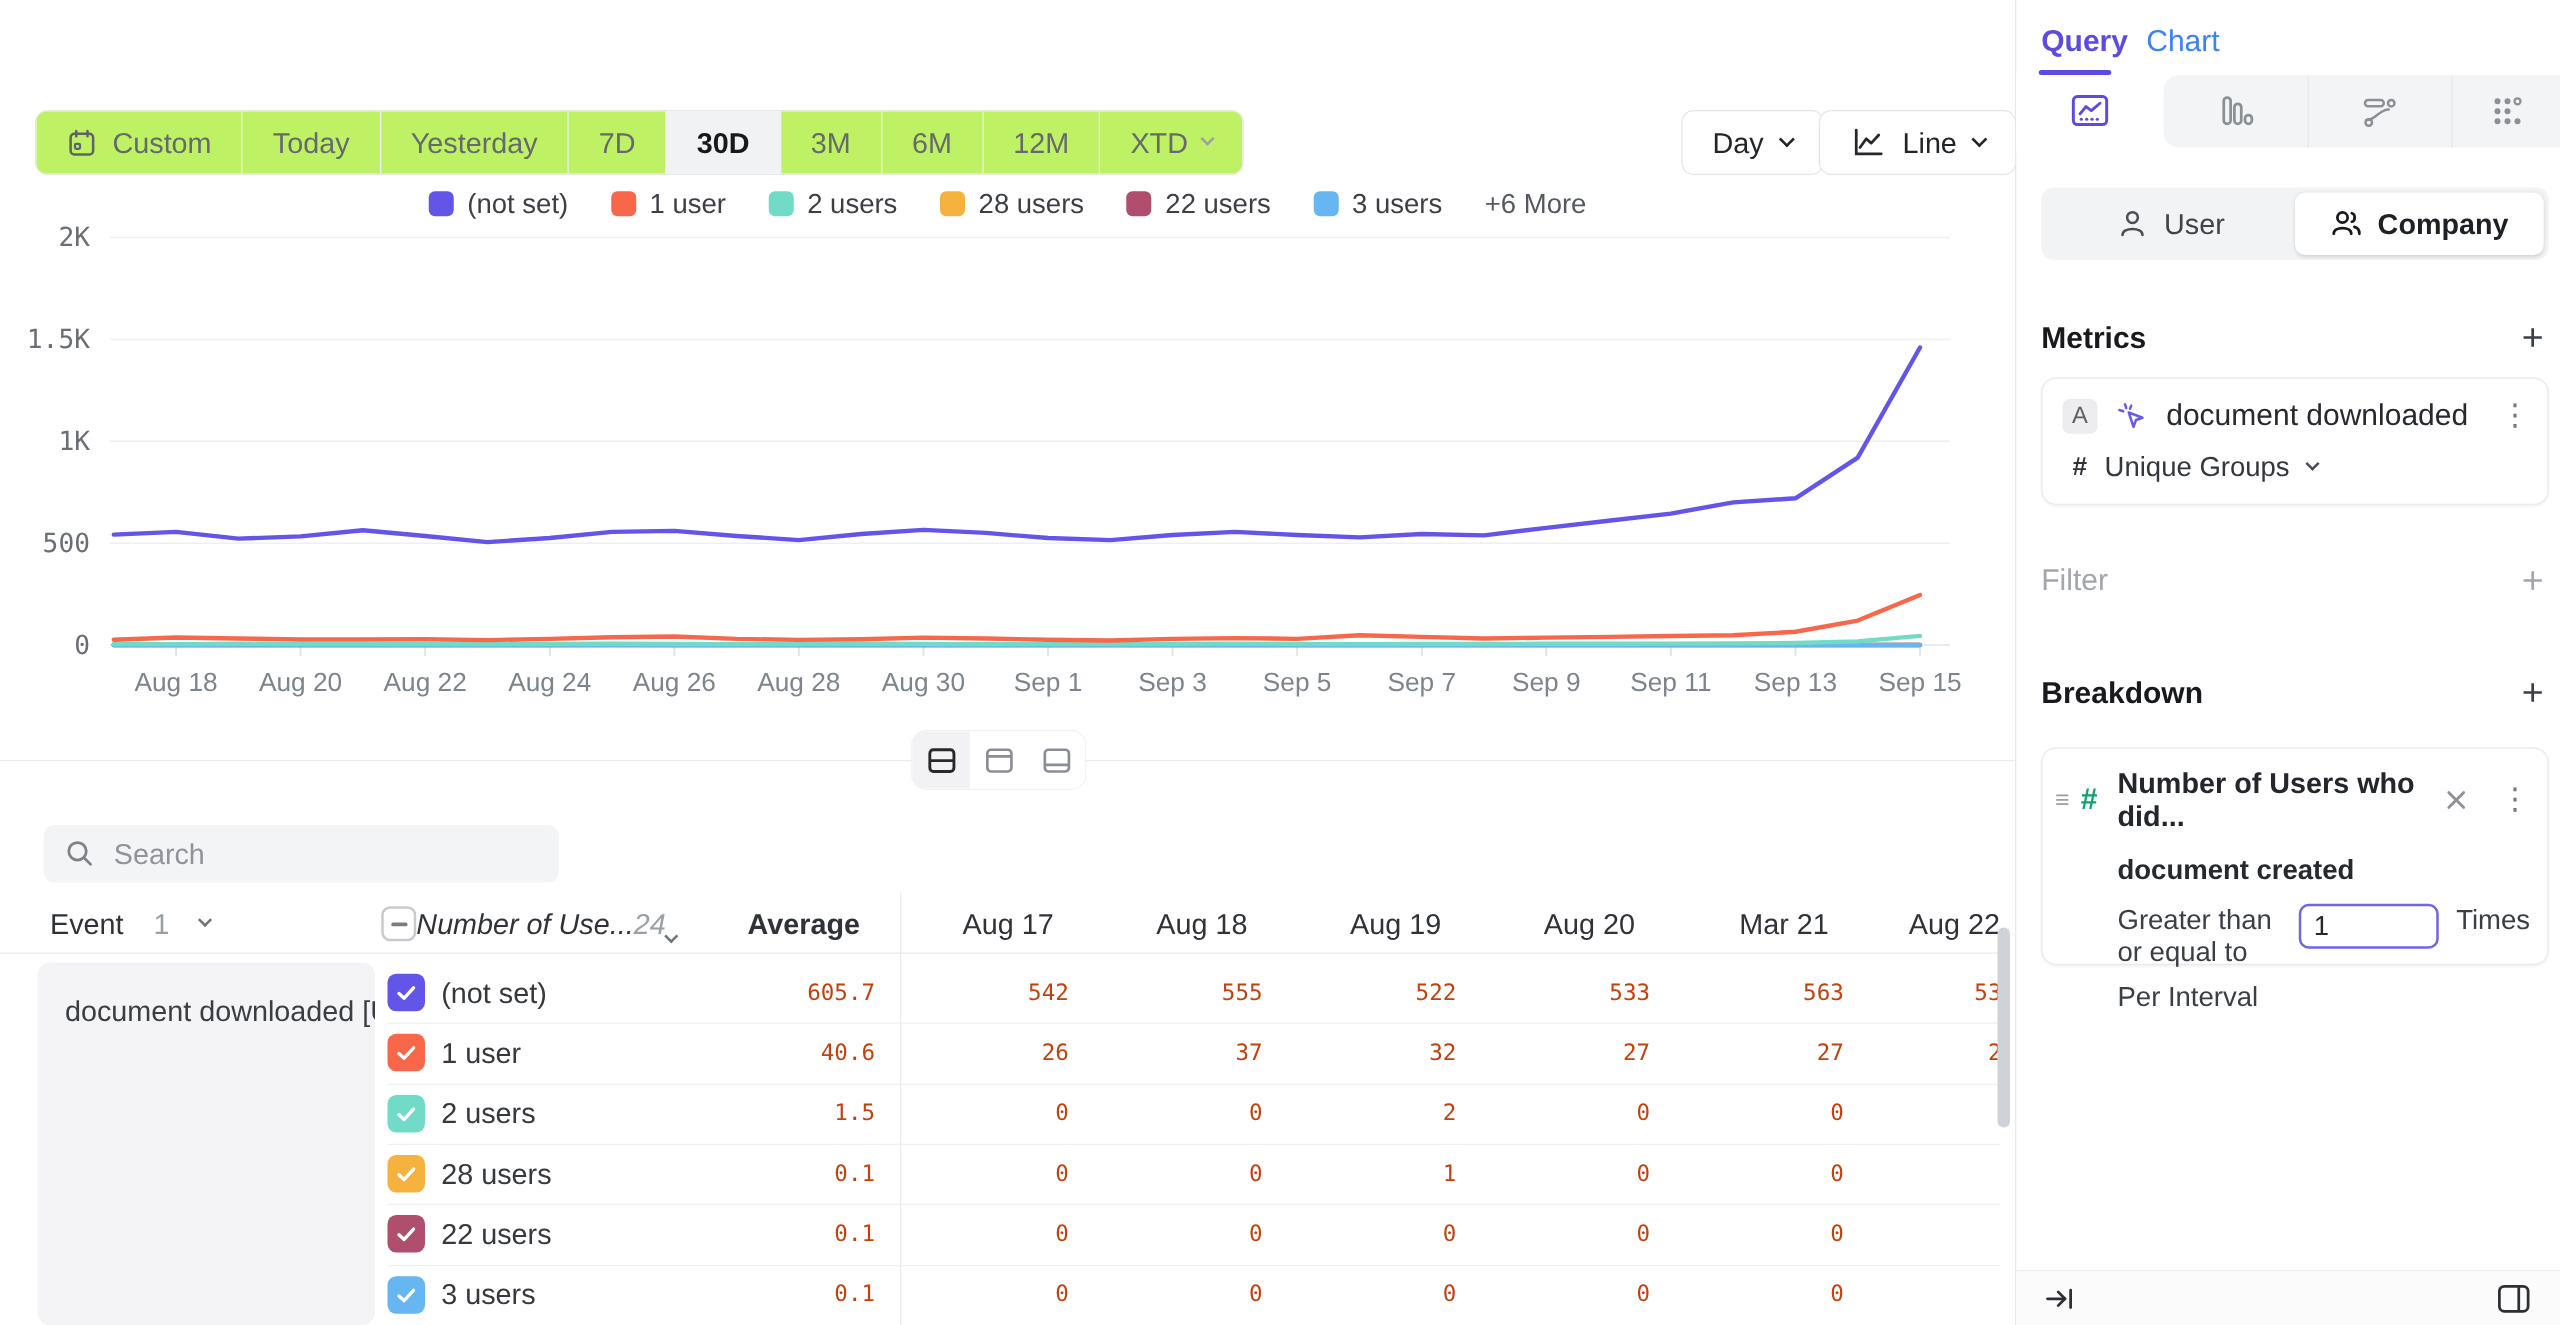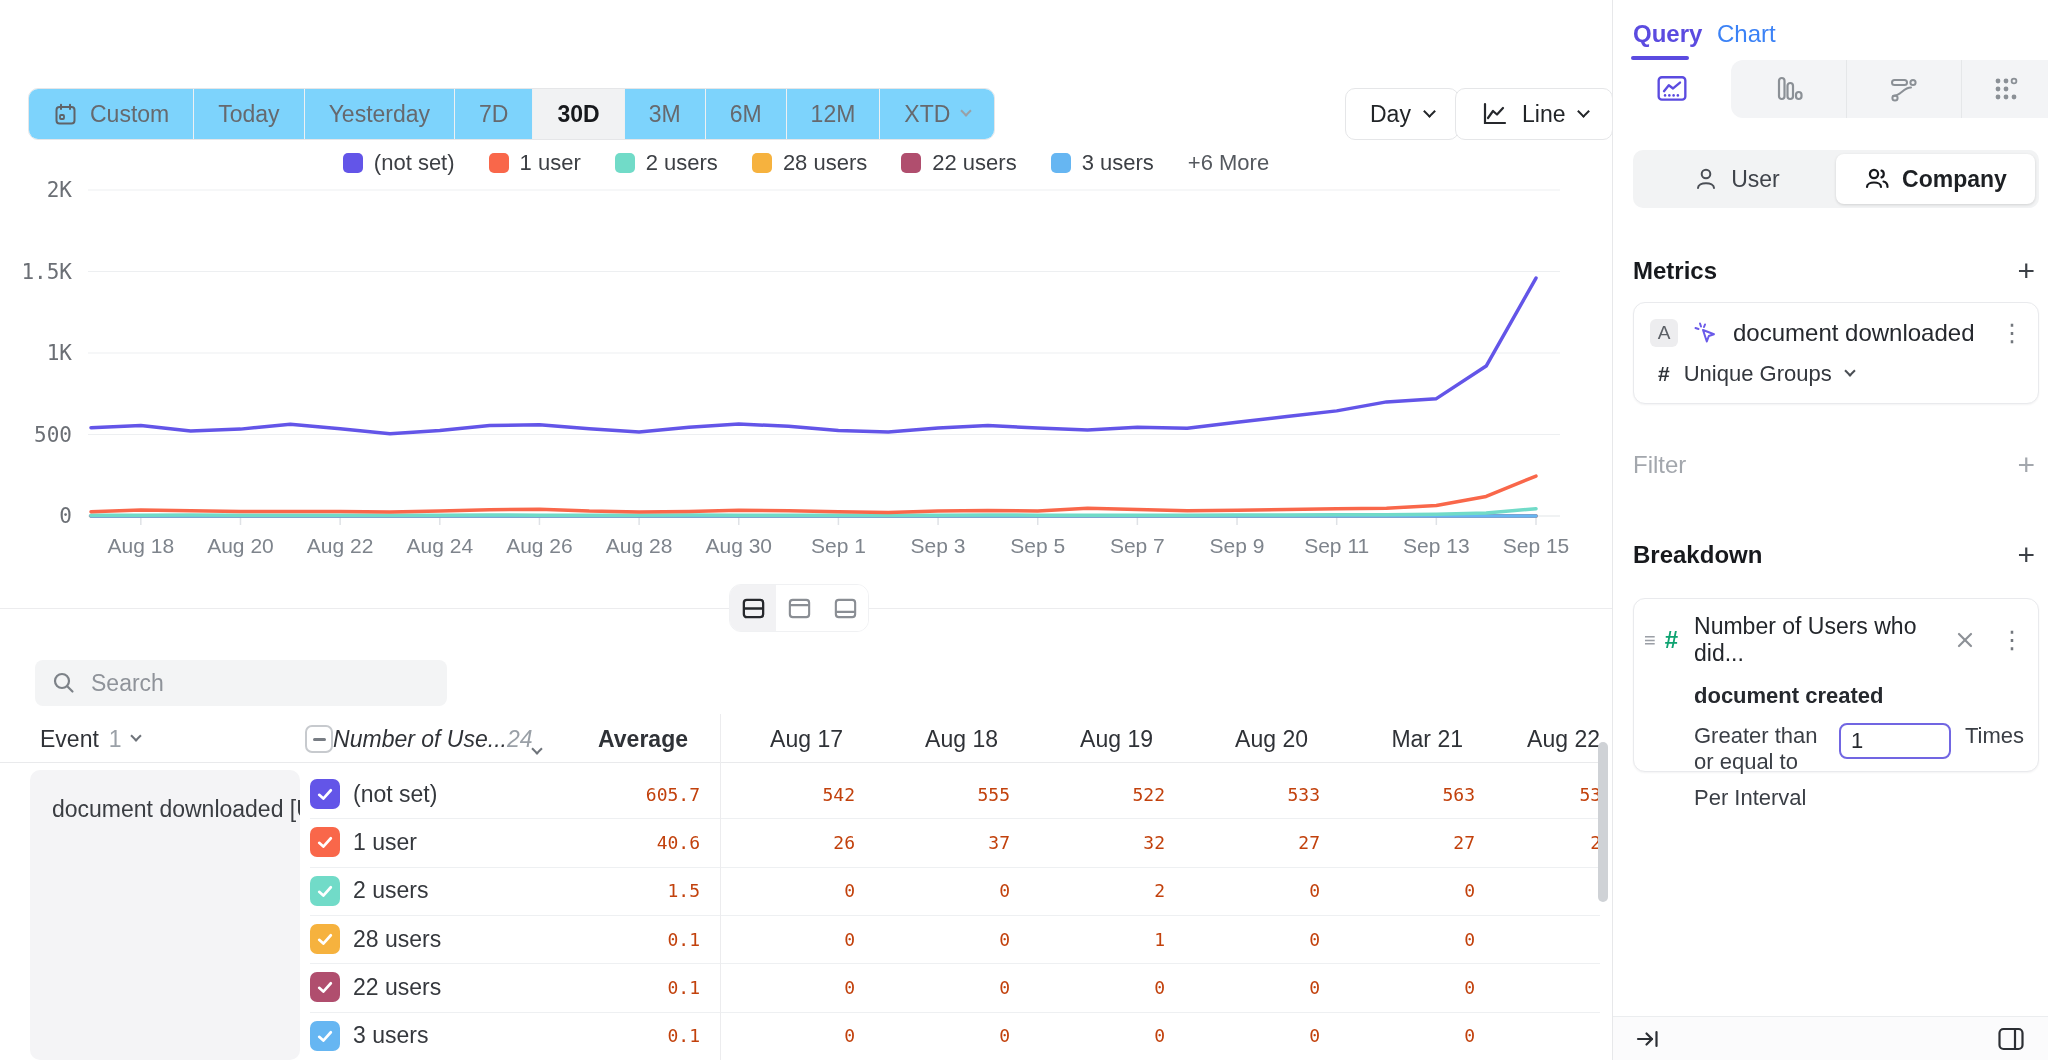--- a/index.html
+++ b/index.html
@@ -6,21 +6,21 @@
   html,body { width:2048px; height:1060px; overflow:hidden; background:#fff;
     font-family:"Liberation Sans", sans-serif; color:#26282b; }
   .app { position:relative; width:2048px; height:1060px; }
   .main { position:absolute; left:0; top:0; width:1612px; height:1060px; }
   .sidebar { position:absolute; left:1612px; top:0; width:436px; height:1060px; border-left:1px solid #e7e8ea; background:#fff; }
 
   
   .range-group { position:absolute; left:28px; top:88px; height:52px; display:flex; align-items:stretch;
     background:#fff; border:1px solid #e5e6e8; border-radius:10px; overflow:hidden; }
   .range-item { display:flex; align-items:center; gap:12px; padding:0 24px; font-size:23px; color:#66696e;
-    border-right:1px solid #eef0f2; background:#7dd3fc; cursor:pointer; white-space:nowrap; }
+    border-right:1px solid #eef0f2; background:#bef264; cursor:pointer; white-space:nowrap; }
   .range-item:last-child { border-right:none; }
   .range-item.active { background:#f1f2f3; color:#17191c; font-weight:700; }
   .pill-btn { position:absolute; top:88px; height:52px; display:flex; align-items:center; gap:14px;
     padding:0 24px; background:#fff; border:1px solid #e5e6e8; border-radius:10px;
     font-size:23px; color:#222528; font-weight:500; cursor:pointer; }
   .compare-btn { left:800px; } .day-btn { left:1345px; } .line-btn { left:1455px; }
   .caret { display:inline-block; width:9px; height:9px; border-right:2.2px solid currentColor;
     border-bottom:2.2px solid currentColor; transform:rotate(45deg); margin-top:-6px; }
   .caret.sm { width:8px; height:8px; }
 
@@ -43,21 +43,21 @@
   
   .search-box { position:absolute; left:35px; top:660px; width:412px; height:46px; background:#f3f4f5;
     border-radius:8px; display:flex; align-items:center; gap:14px; padding:0 16px; }
   .search-box input { flex:1; background:none; border:none; outline:none; font-size:23px; color:#2f3237;
     font-family:"Liberation Sans", sans-serif; }
   .search-box input::placeholder { color:#8f939a; }
 
   
   .thead { position:absolute; left:30px; top:716px; width:1570px; height:46px; display:flex;
     align-items:center; font-size:23px; color:#2f3237; overflow:hidden; }
-  .c1 { width:280px; display:flex; align-items:center; gap:10px; padding-left:10px; }
+  .c1 { width:280px; display:flex; align-items:center; gap:24px; padding-left:10px; }
   .c2 { width:260px; display:flex; align-items:flex-end; gap:0;font-style:italic; }
   .c3 { width:130px; text-align:right;font-weight:bold; }
   .cnt { color:#9aa0a7; }
   .hcaret { color:#6e737a; display:inline-flex; }
   .dcell { width:155px; text-align:right; flex:none; }
   .header-line { position:absolute; top:762px; left:0; width:1600px; height:1px; background:#e9eaec; }
   .event-cell { position:absolute; left:30px; top:770px; width:270px; height:290px; background:#f4f4f6;
     border-radius:10px; font-size:23px; color:#3a3d42; padding:26px 0 0 22px; white-space:nowrap; overflow:hidden; }
   .tbody { position:absolute; left:30px; top:770px; width:1570px; height:290px; overflow:hidden; }
   .t-row { display:flex; align-items:center; height:48.33px; position:relative; }
@@ -102,21 +102,21 @@
   .badge { width:28px; height:28px; background:#ededef; border-radius:6px; display:flex; align-items:center;
     justify-content:center; font-size:19px; color:#5c6066; flex:none; }
   .mc-title { font-size:24px; font-weight:500; color:#26292e; }
   .kebab { margin-left:auto; color:#73777d; font-size:24px; cursor:pointer; line-height:1; }
   .mc-r2 { display:flex; align-items:center; gap:14px; margin:14px 0 0 8px; font-size:22px; color:#33373d; cursor:pointer; }
   .hash-dark { font-weight:700; color:#2f3339; font-size:21px; }
   .breakdown-card { top:598px; height:174px; padding:14px 14px 0 10px; }
   .bc-r1 { display:flex; align-items:center; gap:10px; }
   .drag { color:#9b9fa6; font-size:20px; cursor:grab; letter-spacing:-1px; }
   .hash-green { color:#0ea371; font-weight:700; font-size:24px; }
-  .bc-title { font-size:23px; font-weight:400; color:#23262b; margin-left:6px; }
+  .bc-title { font-size:23px; font-weight:700; color:#23262b; margin-left:6px; }
   .close-x { margin-left:auto; color:#8d9197; cursor:pointer; display:flex; }
   .bc-r1 .kebab { margin-left:14px; }
   .bc-event { margin:16px 0 0 50px; font-size:22px; font-weight:700; color:#26292e; }
   .bc-cond { margin:14px 0 0 50px; display:flex; align-items:flex-start; gap:14px; font-size:22px; color:#3a3e45; }
   .bc-cond input { width:112px; height:36px; border:2px solid #7166e2; border-radius:8px; font-size:22px;
     padding-left:10px; color:#26292e; outline:none; font-family:"Liberation Sans", sans-serif; }
   .bc-per { margin:10px 0 0 50px; font-size:22px; color:#3a3e45; }
   .sidebar-footer { position:absolute; left:0; right:0; top:1016px; bottom:0; border-top:1px solid #ebedef;
     background:#fbfbfc; display:flex; align-items:center; justify-content:space-between; padding:0 22px; }
   .foot-ic { cursor:pointer; display:flex; color:#2c2f34; }

